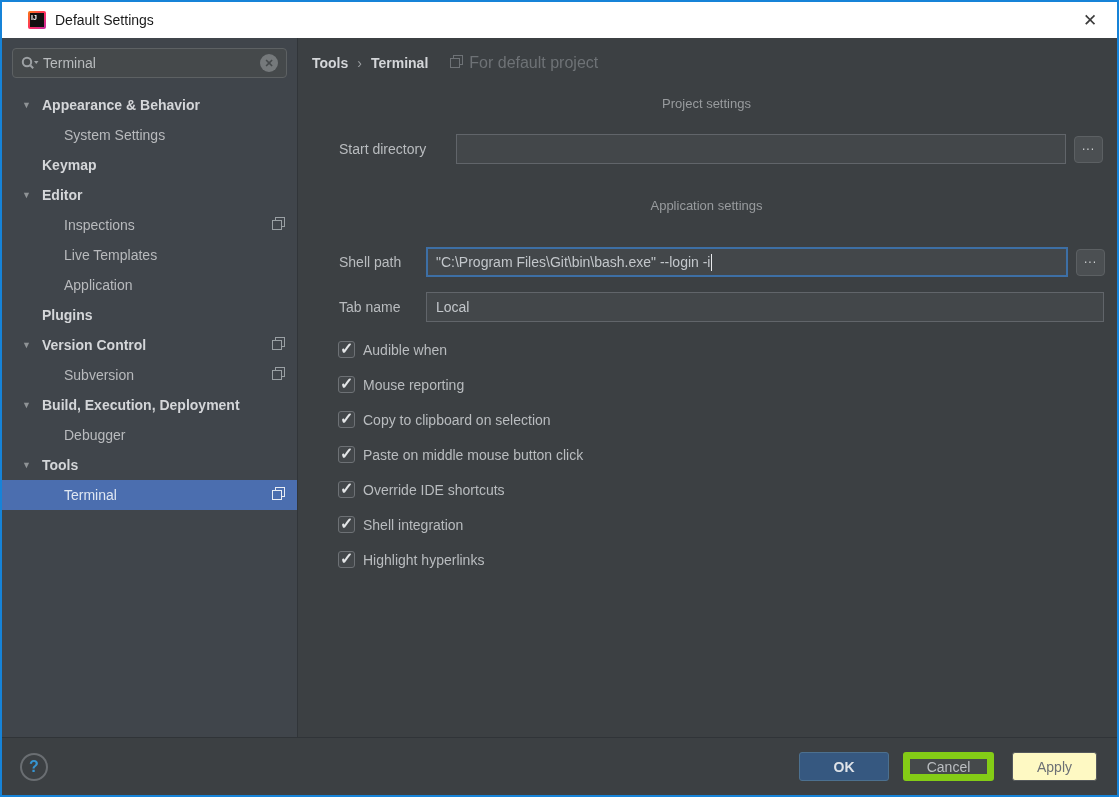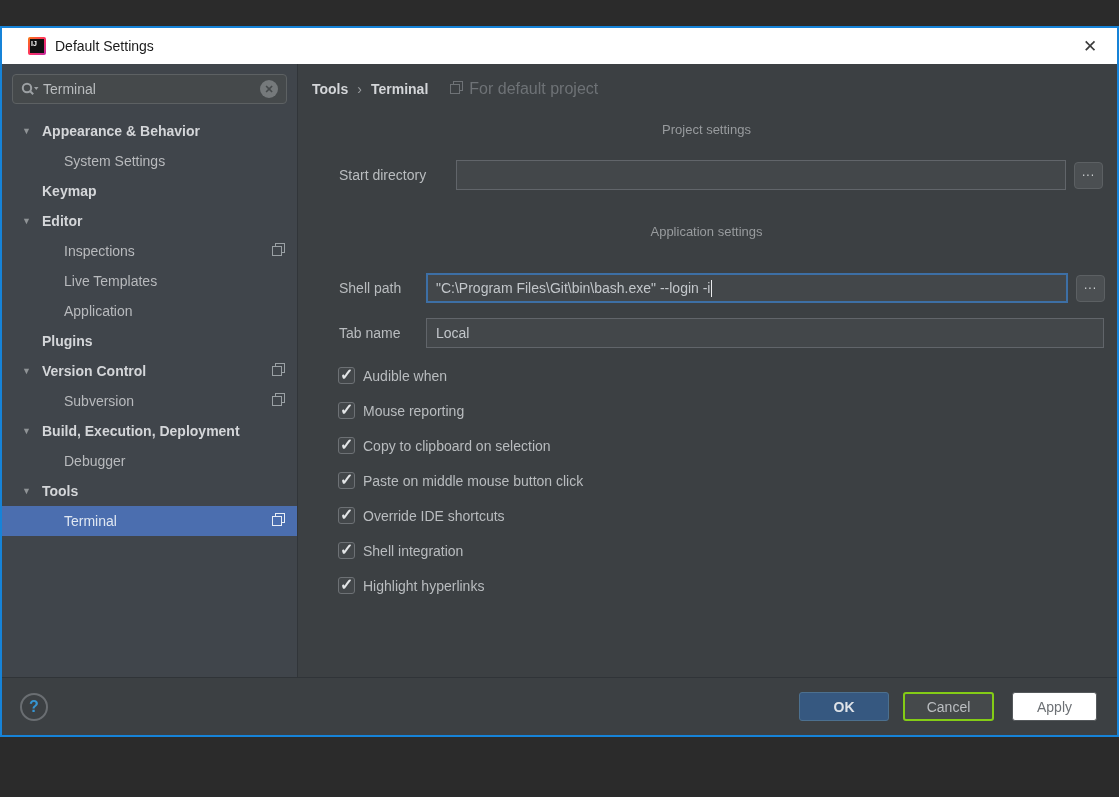--- a/index.html
+++ b/index.html
@@ -1,23 +1,22 @@
 <!DOCTYPE html>
 <html><head>
 <meta charset="utf-8">
 <style>
   * { margin:0; padding:0; box-sizing:border-box; }
   html,body { width:1119px; height:797px; background:#2b2b2b; font-family:"Liberation Sans", sans-serif; }
   .window {
-    width:1119px; height:711px;
+    width:1119px; height:797px;
     border:2px solid #1683d8;
     background:#3c4043;
     display:flex; flex-direction:column;
     overflow:hidden;
-    margin-top:26px;
   }
   
   .titlebar {
     height:36px; background:#ffffff; flex:0 0 36px;
     display:flex; align-items:center; padding:0 12px 0 26px;
   }
   .app-icon {
     width:18px; height:18px; border-radius:2px;
     background:linear-gradient(135deg,#f97a12,#fe315d 50%,#c32aa3);
     display:flex; align-items:center; justify-content:center;
@@ -116,22 +115,22 @@
     color:#3796d2; font-size:16px; font-weight:bold;
     display:flex; align-items:center; justify-content:center; background:transparent;
   }
   .btns { margin-left:auto; display:flex; align-items:center; }
   .btn {
     height:29px; border-radius:3px; font-size:14px;
     display:flex; align-items:center; justify-content:center;
     font-family:"Liberation Sans", sans-serif;
   }
   .btn-ok { width:90px; background:#365880; border:1px solid #4c708f; color:#dfe3e8; font-weight:bold; }
-  .btn-cancel { width:91px; margin-left:14px; background:#45494b; border:2px solid #84cc16; color:#bbbec1; }
-  .btn-apply { width:85px; margin-left:18px; background:#ffffff; border:1px solid #55595c; color:#6d7175; }
+  .btn-cancel { width:91px; margin-left:14px; background:#45494b; border:7px solid #84cc16; color:#bbbec1; }
+  .btn-apply { width:85px; margin-left:18px; background:#fef9c3; border:1px solid #55595c; color:#6d7175; }
 </style>
 </head>
 <body>
 
 <div class="window">
 
   <div class="titlebar">
     <div class="app-icon">
         <div class="inner">IJ</div>
       </div>

